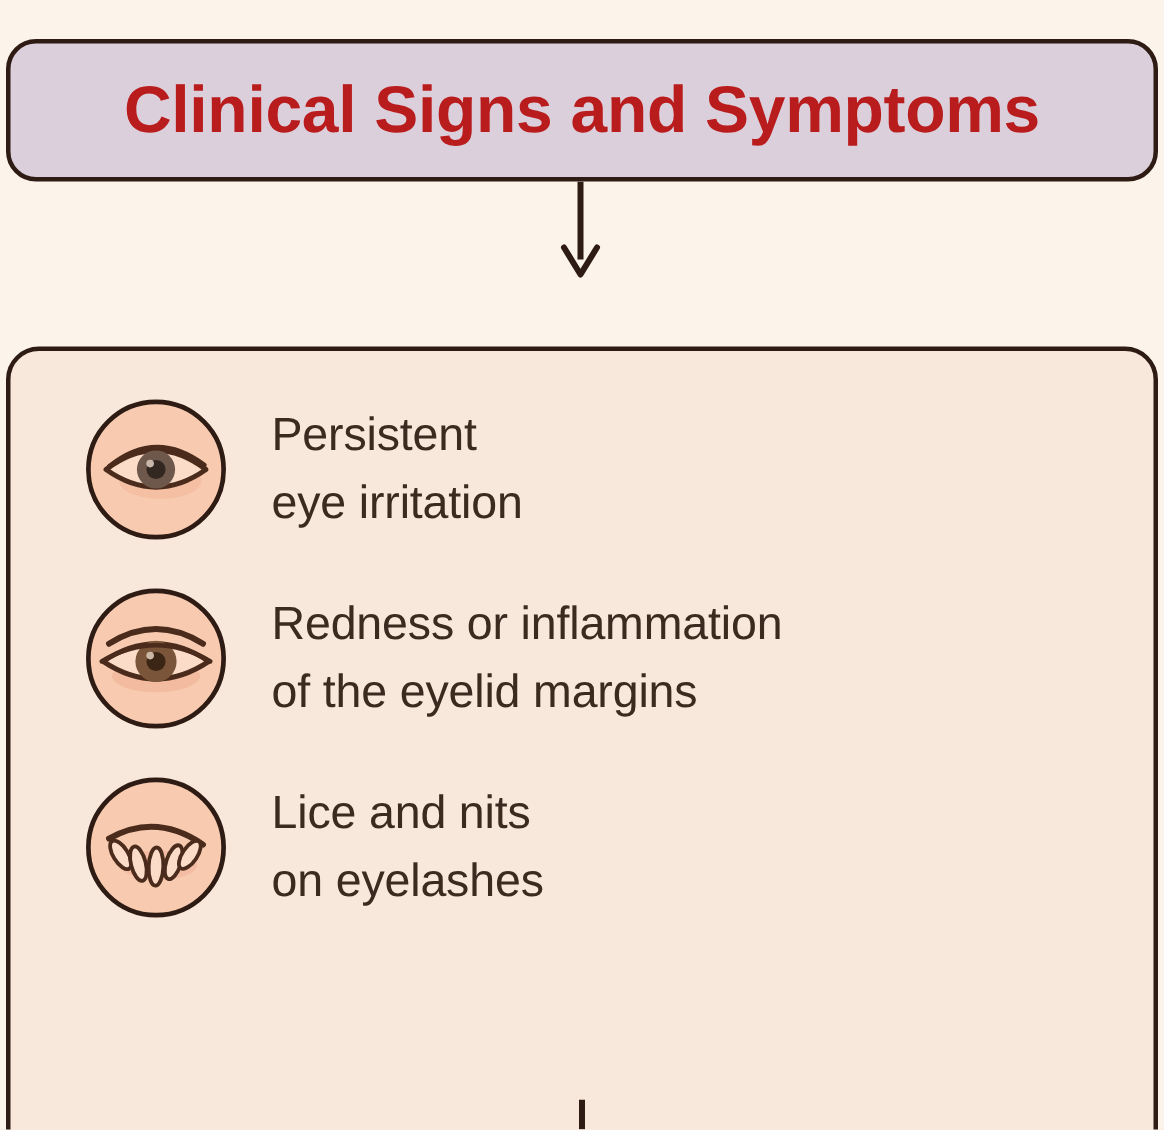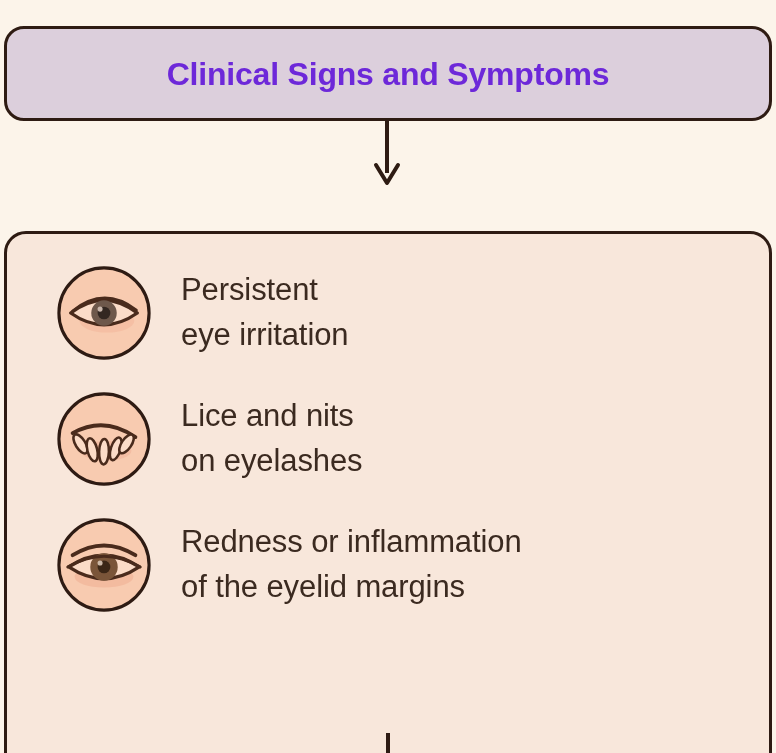--- a/index.html
+++ b/index.html
@@ -24,23 +24,23 @@
     height: 95px;
     box-sizing: border-box;
     background: #DCCFDC;
     border: 3px solid #2E1B13;
     border-radius: 20px;
     display: flex;
     align-items: center;
     justify-content: center;
   }
   .header-title {
-    font-size: 32px;
+    font-size: 44px;
     font-weight: bold;
-    color: #6d28d9;
+    color: #b91c1c;
     letter-spacing: -0.2px;
     line-height: 1;
     white-space: nowrap;
     text-align: center;
   }
 
   
   .arrow-connector {
     position: absolute;
     left: 372px;
@@ -126,48 +126,48 @@
         <circle cx="46" cy="46" r="2.6" fill="#C9B6AB"></circle>
         <path d="M18,48 Q50,22 83,47" fill="none" stroke="#4A2B1C" stroke-width="3" stroke-linecap="round"></path>
       </svg>
       <div class="symptom-label">Persistent
 eye irritation</div>
     </div>
 
     <div class="symptom-row">
       <svg class="symptom-icon" viewBox="0 0 100 100">
         <circle cx="50" cy="50" r="46" fill="#F8CBB0" stroke="#2E1B13" stroke-width="3.2"></circle>
+        <ellipse cx="50" cy="62" rx="30" ry="11" fill="#F0B095" opacity="0.6"></ellipse>
+        <path d="M14,52 Q50,28 86,52 Q50,76 14,52 Z" fill="#FBDCC8" stroke="#4A2B1C" stroke-width="3.4" stroke-linejoin="round"></path>
+        <circle cx="50" cy="52" r="14" fill="#7A5539"></circle>
+        <circle cx="50" cy="52" r="6.5" fill="#3B2616"></circle>
+        <circle cx="46" cy="48" r="2.6" fill="#CBB7A6"></circle>
+        <path d="M18,40 Q50,20 82,40" fill="none" stroke="#4A2B1C" stroke-width="4" stroke-linecap="round"></path>
+        <path d="M13,52 Q50,30 87,52" fill="none" stroke="#4A2B1C" stroke-width="3" stroke-linecap="round"></path>
+      </svg>
+      <div class="symptom-label">Redness or inflammation
+of the eyelid margins</div>
+    </div>
+
+    <div class="symptom-row">
+      <svg class="symptom-icon" viewBox="0 0 100 100">
+        <circle cx="50" cy="50" r="46" fill="#F8CBB0" stroke="#2E1B13" stroke-width="3.2"></circle>
         <ellipse cx="52" cy="62" rx="26" ry="10" fill="#F0B095" opacity="0.5"></ellipse>
         <path d="M18,44 Q50,26 82,48" fill="none" stroke="#4A2B1C" stroke-width="4" stroke-linecap="round"></path>
         <g fill="#FBDCC8" stroke="#4A2B1C" stroke-width="2.6">
           <ellipse cx="26" cy="55" rx="5" ry="11" transform="rotate(-32 26 55)"></ellipse>
           <ellipse cx="38" cy="61" rx="5" ry="12" transform="rotate(-14 38 61)"></ellipse>
           <ellipse cx="50" cy="63" rx="5" ry="13" transform="rotate(2 50 63)"></ellipse>
           <ellipse cx="62" cy="60" rx="5" ry="12" transform="rotate(18 62 60)"></ellipse>
           <ellipse cx="73" cy="55" rx="5" ry="11" transform="rotate(34 73 55)"></ellipse>
         </g>
       </svg>
       <div class="symptom-label">Lice and nits
 on eyelashes</div>
     </div>
 
-    <div class="symptom-row">
-      <svg class="symptom-icon" viewBox="0 0 100 100">
-        <circle cx="50" cy="50" r="46" fill="#F8CBB0" stroke="#2E1B13" stroke-width="3.2"></circle>
-        <ellipse cx="50" cy="62" rx="30" ry="11" fill="#F0B095" opacity="0.6"></ellipse>
-        <path d="M14,52 Q50,28 86,52 Q50,76 14,52 Z" fill="#FBDCC8" stroke="#4A2B1C" stroke-width="3.4" stroke-linejoin="round"></path>
-        <circle cx="50" cy="52" r="14" fill="#7A5539"></circle>
-        <circle cx="50" cy="52" r="6.5" fill="#3B2616"></circle>
-        <circle cx="46" cy="48" r="2.6" fill="#CBB7A6"></circle>
-        <path d="M18,40 Q50,20 82,40" fill="none" stroke="#4A2B1C" stroke-width="4" stroke-linecap="round"></path>
-        <path d="M13,52 Q50,30 87,52" fill="none" stroke="#4A2B1C" stroke-width="3" stroke-linecap="round"></path>
-      </svg>
-      <div class="symptom-label">Redness or inflammation
-of the eyelid margins</div>
-    </div>
-
 
   </div>
 </div>
 
 <svg class="bottom-connector" viewBox="0 0 16 20">
   <line x1="8" y1="0" x2="8" y2="20" stroke="#2E1B13" stroke-width="4"></line>
 </svg>
 
 </body></html>

